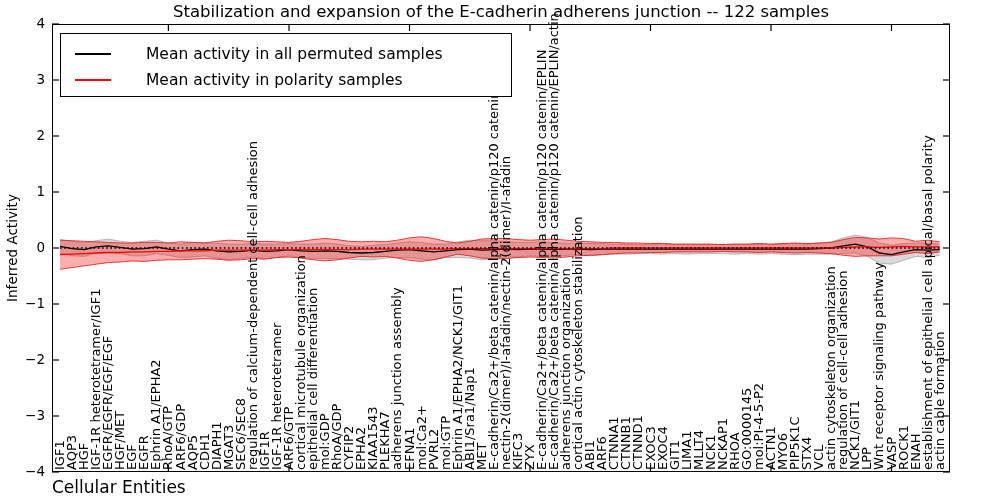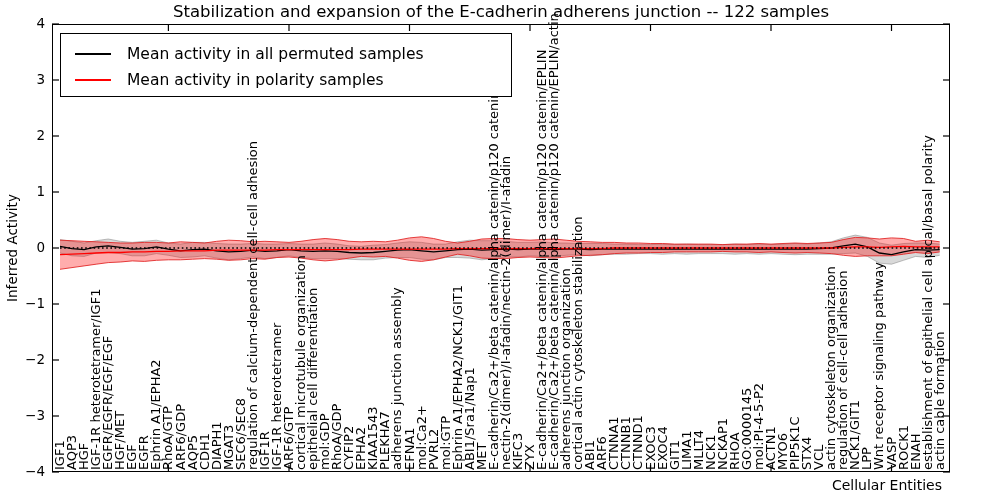--- a/index.html
+++ b/index.html
@@ -10,25 +10,25 @@
        font-size:16.5px;white-space:nowrap;z-index:6;}
   .plot-frame{position:absolute;left:52px;top:24px;width:898px;height:448px;
        border:1.4px solid #000;box-sizing:border-box;background:#fff;z-index:0;}
   .plot-svg{position:absolute;left:0;top:0;width:1000px;height:500px;z-index:1;}
   .x-tick-labels span{position:absolute;white-space:nowrap;font-size:13px;line-height:12px;
        transform-origin:0 100%;transform:rotate(-90deg);z-index:2;color:#000;}
   .y-tick-labels span{position:absolute;left:0;width:45px;text-align:right;
        font-size:13.5px;z-index:2;color:#000;}
   .y-axis-label{position:absolute;left:12px;top:248px;transform:translate(-50%,-50%) rotate(-90deg);
        font-size:13.5px;white-space:nowrap;z-index:2;}
-  .x-axis-label{position:absolute;left:44px;top:477px;width:898px;text-align:right;
-       font-size:14px;z-index:2;}
+  .x-axis-label{position:absolute;left:52px;top:477px;width:898px;text-align:left;
+       font-size:17px;z-index:2;}
   .legend{position:absolute;left:60px;top:33px;width:452px;height:64px;background:#fff;
        border:1.5px solid #000;box-sizing:border-box;z-index:5;padding:7px 0 0 14px;}
-  .legend-entry{display:flex;align-items:center;height:26px;}
+  .legend-entry{display:flex;align-items:center;height:26px;gap:19px;}
   .legend-line{width:36px;height:0;border-top:2px solid #000;margin-right:16px;flex:0 0 auto;}
   .legend-line.red{border-top-color:#ff0000;}
   .legend-entry span{font-size:15.5px;white-space:nowrap;}
 </style>
 </head>
 <body>
 
 <div class="figure">
 
   <div class="chart-title">Stabilization and expansion of the E-cadherin adherens junction -- 122 samples</div>

